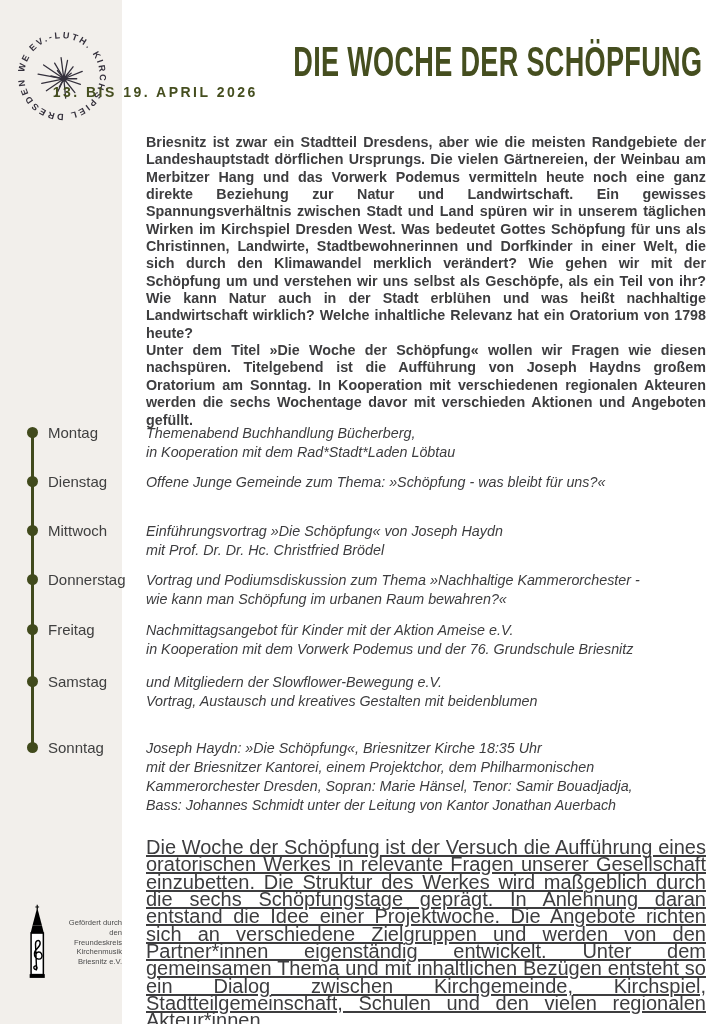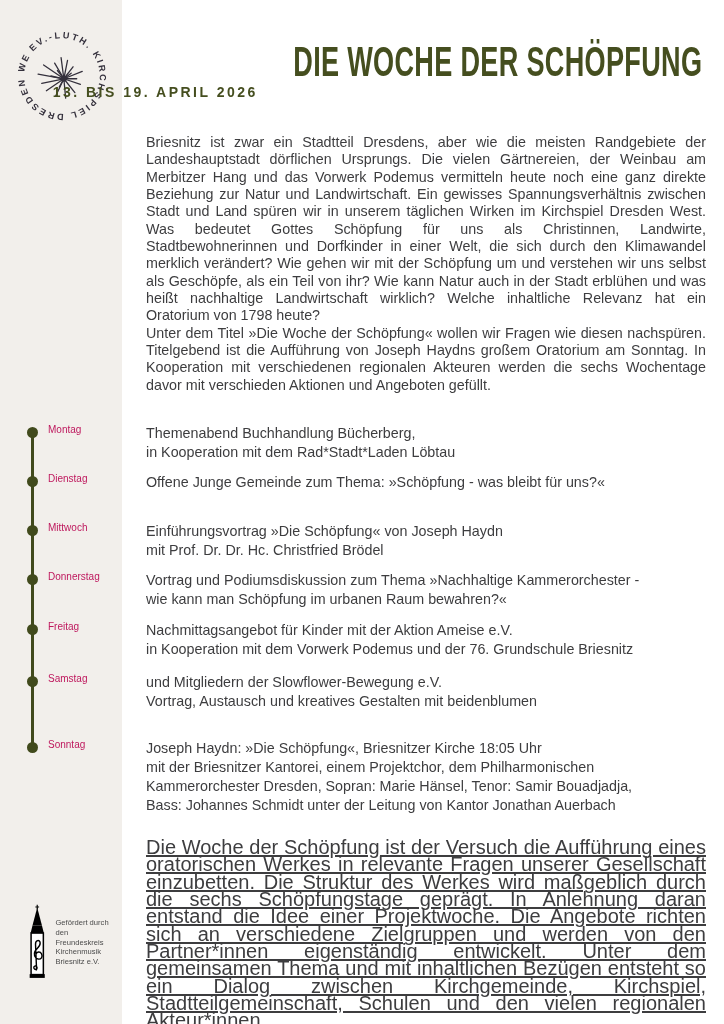--- a/index.html
+++ b/index.html
@@ -16,32 +16,32 @@
     display:inline-block; white-space:nowrap; font-weight:bold; font-size:43px; line-height:1.0;
     transform:scaleX(0.63); transform-origin:100% 50%; letter-spacing:0.5px;
   }
   .sub-title-row { }
   .sub-title {
     display:inline-block; white-space:nowrap; font-weight:bold; font-size:14px;
     letter-spacing:2.5px; color:#454e1f;
   }
 
   .intro { position:absolute; left:146px; top:134px; width:560px; font-size:14.3px; line-height:17.35px; text-align:justify; }
-  .intro p { margin:0; }
+  .intro p { margin:0;font-weight:bold; }
 
   .closing { position:absolute; left:146px; top:839px; width:560px; font-size:20px; line-height:17.35px; text-align:justify;text-decoration:underline; }
 
   .tl-axis { position:absolute; left:31px; top:432px; width:3px; height:315px; background:#414a1c; }
   .tl-row { position:absolute; left:0; width:724px; }
   .tl-dot { position:absolute; left:27px; top:3px; width:11px; height:11px; border-radius:50%; background:#414a1c; }
-  .tl-day { position:absolute; left:48px; top:0; font-size:10px; color:#be185d; }
-  .tl-desc { position:absolute; left:146px; top:0; width:560px; font-size:14.3px; line-height:19px; }
+  .tl-day { position:absolute; left:48px; top:0; font-size:15px; color:#404040; }
+  .tl-desc { position:absolute; left:146px; top:0; width:560px; font-size:14.3px; line-height:19px;font-style:italic; }
 
   .funding { position:absolute; left:24px; top:904px; width:98px; display:flex; align-items:center; gap:5px; }
-  .funding-text { font-size:7.6px; line-height:9.8px; color:#4b4b4b; }
+  .funding-text { font-size:7.6px; line-height:9.8px; color:#4b4b4b;text-align:right; }
 
   .r0 { top:424px; } .r1 { top:473px; } .r2 { top:522px; } .r3 { top:571px; }
   .r4 { top:621px; } .r5 { top:673px; } .r6 { top:739px; }
 </style>
 </head>
 <body>
 
 <div class="page">
 
   <div class="left-col"></div>
@@ -142,21 +142,21 @@
     <div class="tl-desc">
       <div>und Mitgliedern der Slowflower-Bewegung e.V.</div>
       <div>Vortrag, Austausch und kreatives Gestalten mit beidenblumen</div>
     </div>
   </div>
 
   <div class="tl-row r6">
     <div class="tl-dot"></div>
     <div class="tl-day">Sonntag</div>
     <div class="tl-desc">
-      <div>Joseph Haydn: »Die Schöpfung«, Briesnitzer Kirche 18:05 Uhr</div>
+      <div>Joseph Haydn: »Die Schöpfung«, Briesnitzer Kirche 18:35 Uhr</div>
       <div>mit der Briesnitzer Kantorei, einem Projektchor, dem Philharmonischen</div>
       <div>Kammerorchester Dresden, Sopran: Marie Hänsel, Tenor: Samir Bouadjadja,</div>
       <div>Bass: Johannes Schmidt unter der Leitung von Kantor Jonathan Auerbach</div>
     </div>
   </div>
 
   <div class="closing">Die Woche der Schöpfung ist der Versuch die Aufführung eines oratorischen Werkes in relevante Fragen unserer Gesellschaft einzubetten. Die Struktur des Werkes wird maßgeblich durch die sechs Schöpfungstage geprägt. In Anlehnung daran entstand die Idee einer Projektwoche. Die Angebote richten sich an verschiedene Zielgruppen und werden von den Partner*innen eigenständig entwickelt. Unter dem gemeinsamen Thema und mit inhaltlichen Bezügen entsteht so ein Dialog zwischen Kirchgemeinde, Kirchspiel, Stadtteilgemeinschaft, Schulen und den vielen regionalen Akteur*innen.</div>
 
   <div class="funding">
     <svg viewBox="0 0 28 80" width="27" height="77">

